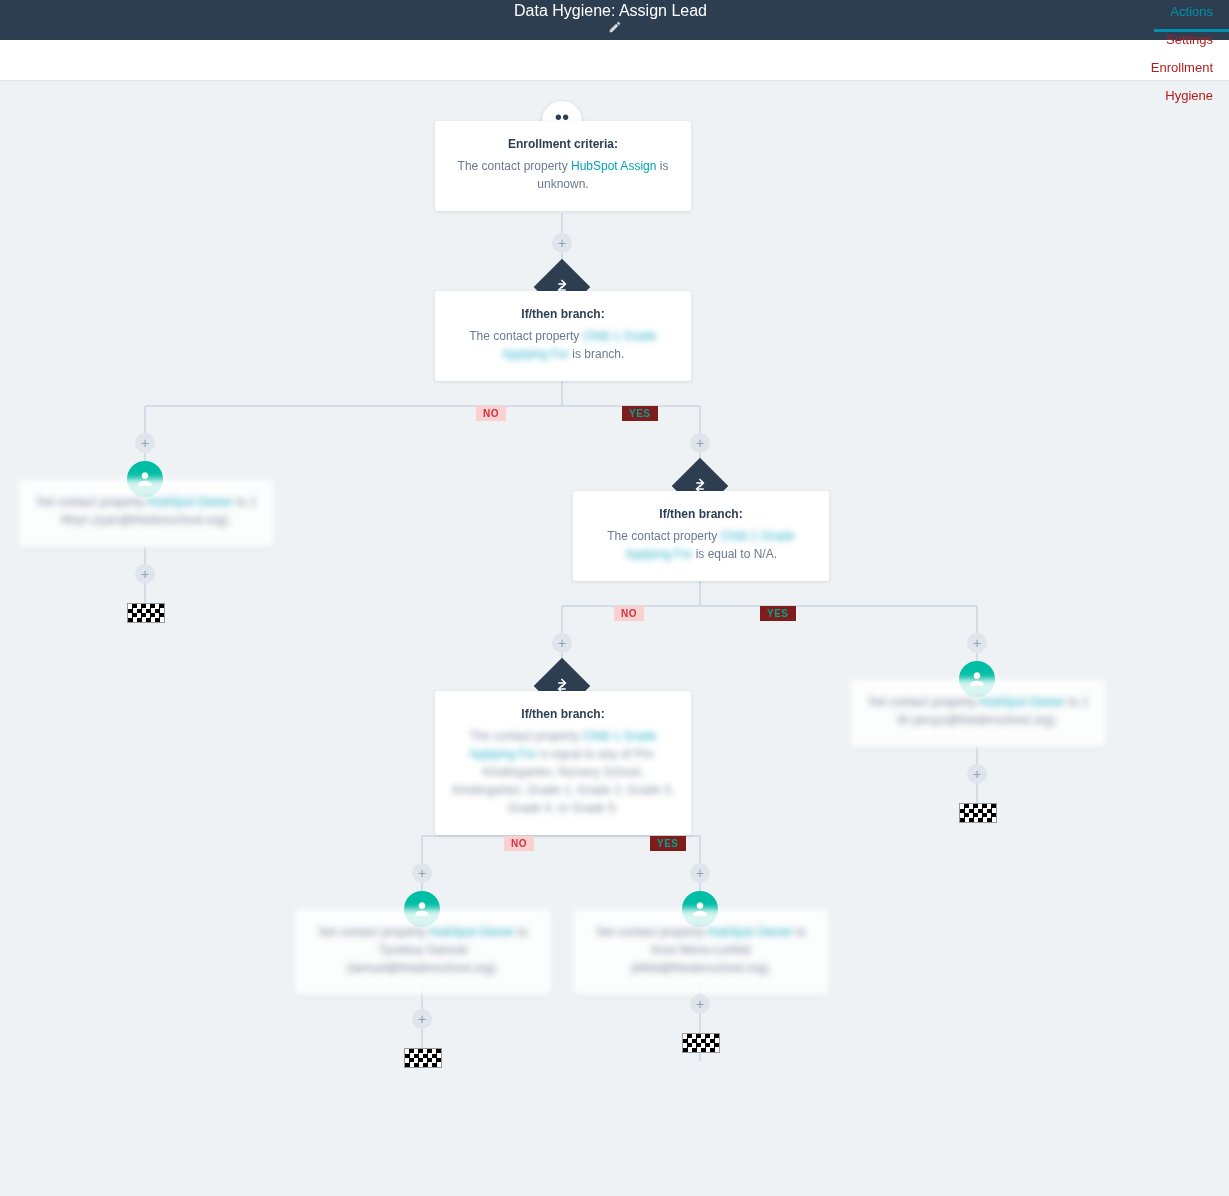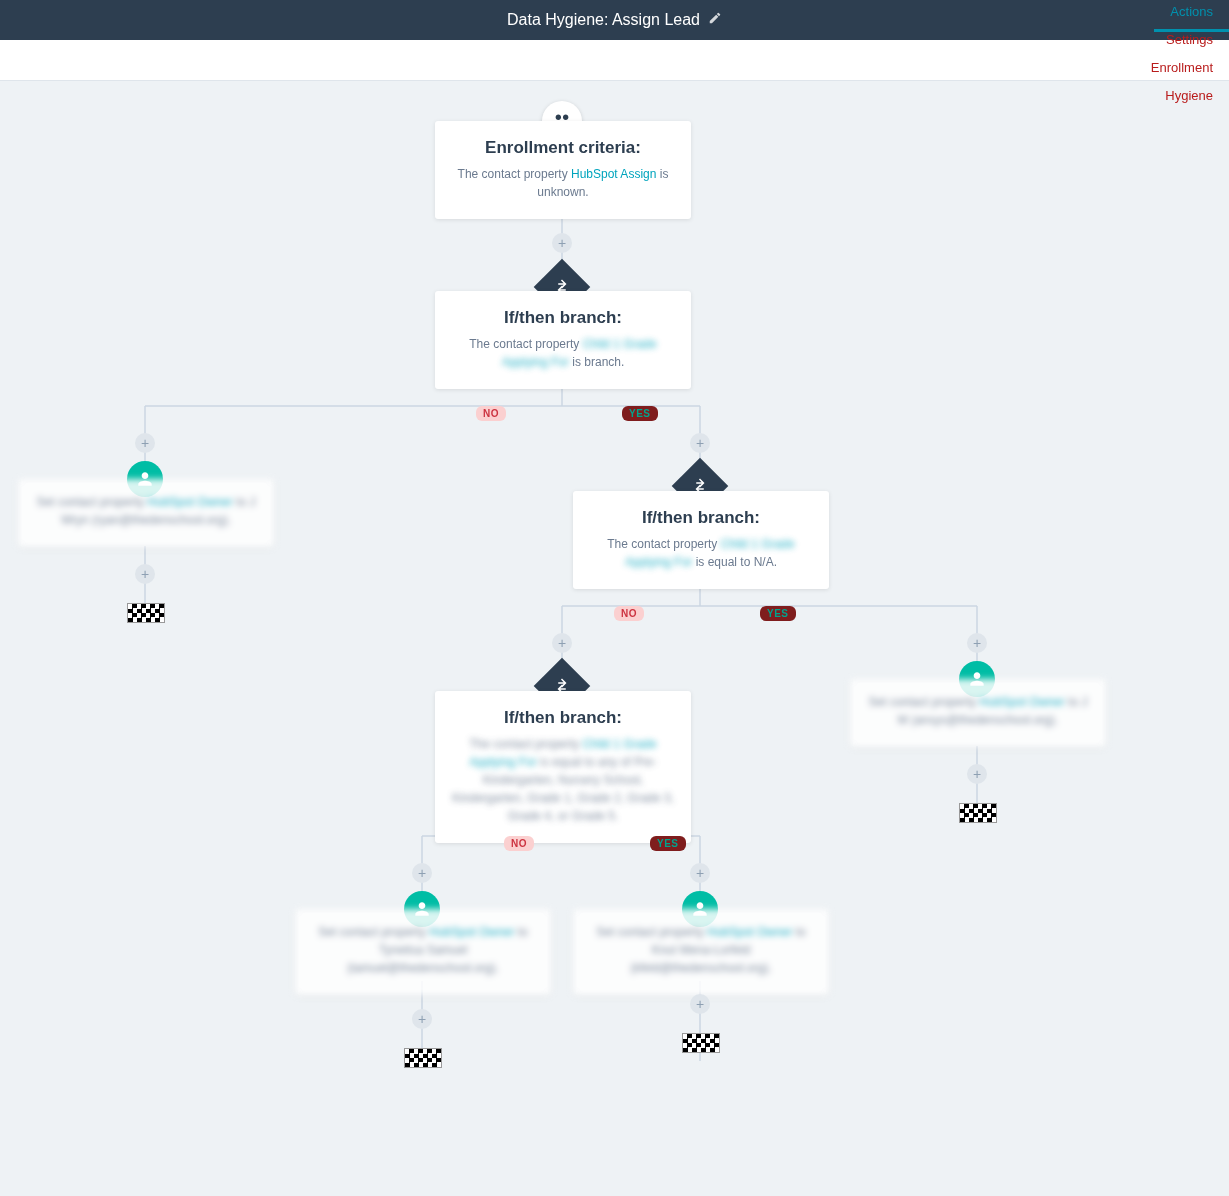--- a/index.html
+++ b/index.html
@@ -1,33 +1,33 @@
 <!DOCTYPE html>
 <html><head>
 <meta charset="utf-8">
 <style>
   html,body{margin:0;padding:0;font-family:"Helvetica Neue",Arial,sans-serif;background:#eef2f5;}
-  .header{background:#2d3e50;color:#fff;height:40px;display:flex;align-items:center;justify-content:center;font-size:16px;font-weight:500;}
+  .header{background:#2d3e50;color:#fff;height:40px;display:flex;align-items:center;justify-content:center;font-size:16px;font-weight:500;flex-direction:column;}
   .header .title{margin-right:8px;}
   .header .pencil{opacity:.8;}
   .tabs{background:#fff;border-bottom:1px solid #dfe5eb;height:40px;display:flex;justify-content:center;align-items:flex-end;flex-direction:column;}
   .tab{font-size:13px;color:#b91c1c;padding:0 16px 10px;cursor:pointer;position:relative;border-bottom:3px solid transparent;}
   .tab.active{color:#0091ae;border-bottom:3px solid #0091ae;}
   .canvas{position:relative;width:1229px;height:1116px;}
   svg.lines{position:absolute;left:0;top:0;width:1229px;height:1116px;pointer-events:none;}
   svg.lines path,svg.lines line{stroke:#cbd6e2;stroke-width:1.5;fill:none;}
   .card{position:absolute;background:#fff;border-radius:3px;box-shadow:0 1px 4px rgba(0,0,0,.1);padding:14px 12px 18px;text-align:center;font-size:12px;color:#6b7a8f;line-height:1.5;}
-  .card .card-title{font-weight:bold;color:#2d3e50;margin-bottom:4px;font-size:17px;}
+  .card .card-title{font-weight:bold;color:#2d3e50;margin-bottom:4px;font-size:12px;}
   .link{color:#00a4bd;}
   .icon-circle{position:absolute;width:40px;height:40px;border-radius:50%;background:#fff;box-shadow:0 1px 4px rgba(0,0,0,.15);display:flex;align-items:center;justify-content:center;color:#2d3e50;}
   .icon-diamond{position:absolute;width:40px;height:40px;background:#2d3e50;transform:rotate(45deg);display:flex;align-items:center;justify-content:center;}
   .icon-diamond svg{transform:rotate(-45deg);}
   .icon-person{position:absolute;width:36px;height:36px;border-radius:50%;background:#00bda5;display:flex;align-items:center;justify-content:center;}
   .plus{position:absolute;width:20px;height:20px;border-radius:50%;background:#dfe5eb;color:#8ea0b3;font-size:14px;line-height:20px;text-align:center;cursor:pointer;}
-  .badge{position:absolute;font-size:10px;font-weight:bold;padding:2px 7px;border-radius:6px;letter-spacing:.5px;}
+  .badge{position:absolute;font-size:10px;font-weight:bold;padding:2px 7px;border-radius:0;letter-spacing:.5px;}
   .badge.no{background:#fbd0d0;color:#cc3340;}
   .badge.yes{background:#7f1d1d;color:#00a38d;}
   .finish{position:absolute;width:36px;height:18px;background:
     repeating-conic-gradient(#000 0% 25%, #fff 0% 50%) 0 0/9px 9px;
     border:1px solid #999;}
   .blur{filter:blur(3px);opacity:.85;}
 </style>
 </head>
 <body>
 

